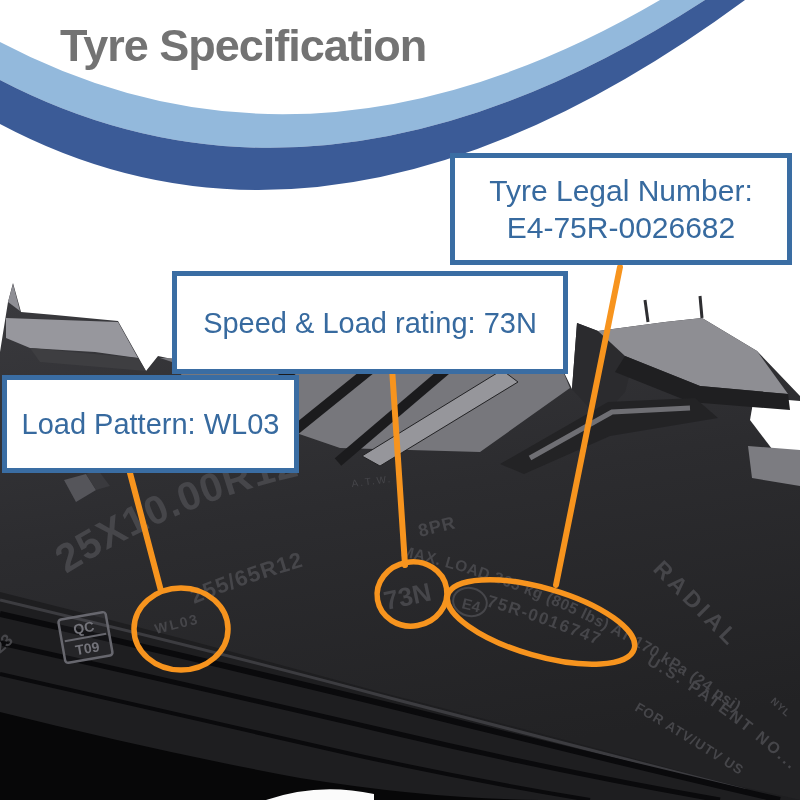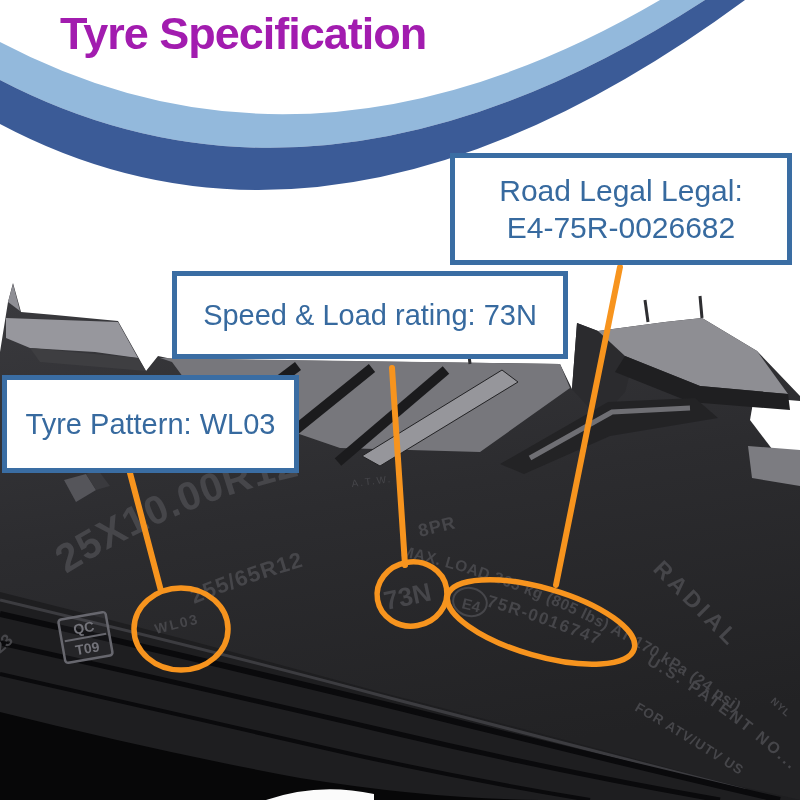--- a/index.html
+++ b/index.html
@@ -1,25 +1,25 @@
 <!DOCTYPE html>
 <html><head>
 <meta charset="utf-8">
 <style>
   html,body{margin:0;padding:0;background:#ffffff;}
   .stage{position:relative;width:800px;height:800px;overflow:hidden;background:#fff;
          font-family:"Liberation Sans",sans-serif;}
   .layer{position:absolute;left:0;top:0;}
-  #title{position:absolute;left:60px;top:8px;z-index:6;font-size:45px;font-weight:bold;
-         color:#a21caf;letter-spacing:-1px;}
+  #title{position:absolute;left:60px;top:20px;z-index:6;font-size:45px;font-weight:bold;
+         color:#737373;letter-spacing:-1px;}
   .callout{position:absolute;z-index:5;background:#ffffff;border:5px solid #3A6DA3;
            color:#376A9F;display:flex;flex-direction:column;align-items:center;
            justify-content:center;text-align:center;box-sizing:border-box;}
   #box-road{left:450px;top:153px;width:342px;height:112px;font-size:30px;line-height:37px;}
-  #box-speed{left:172px;top:271px;width:396px;height:88px;font-size:29px;line-height:34px;}
+  #box-speed{left:172px;top:271px;width:396px;height:103px;font-size:29px;line-height:34px;}
   #box-pattern{left:2px;top:375px;width:297px;height:98px;font-size:29px;}
   svg{display:block;}
   .emboss{fill:#46464a;font-family:"Liberation Sans",sans-serif;}
 </style>
 </head>
 <body>
 
 <div class="stage">
 
   <svg class="layer" style="z-index:1" width="800" height="200" viewBox="0 0 800 200">
@@ -124,23 +124,23 @@
     <g stroke="#F7941E" stroke-width="5.5" fill="none">
       <ellipse cx="181" cy="629" rx="47" ry="41"></ellipse>
       <ellipse cx="412" cy="594" rx="35" ry="32" transform="rotate(-10 412 594)"></ellipse>
       <ellipse cx="541" cy="622" rx="97" ry="34" transform="rotate(16 541 622)"></ellipse>
     </g>
   </svg>
 
   <div id="title">Tyre Specification</div>
 
   <div class="callout" id="box-road">
-    <div>Road Legal Legal:</div>
+    <div>Tyre Legal Number:</div>
     <div>E4-75R-0026682</div>
   </div>
   <div class="callout" id="box-speed">
     <div>Speed &amp; Load rating: 73N</div>
   </div>
   <div class="callout" id="box-pattern">
-    <div>Tyre Pattern: WL03</div>
+    <div>Load Pattern: WL03</div>
   </div>
 
 </div>
 
 </body></html>

